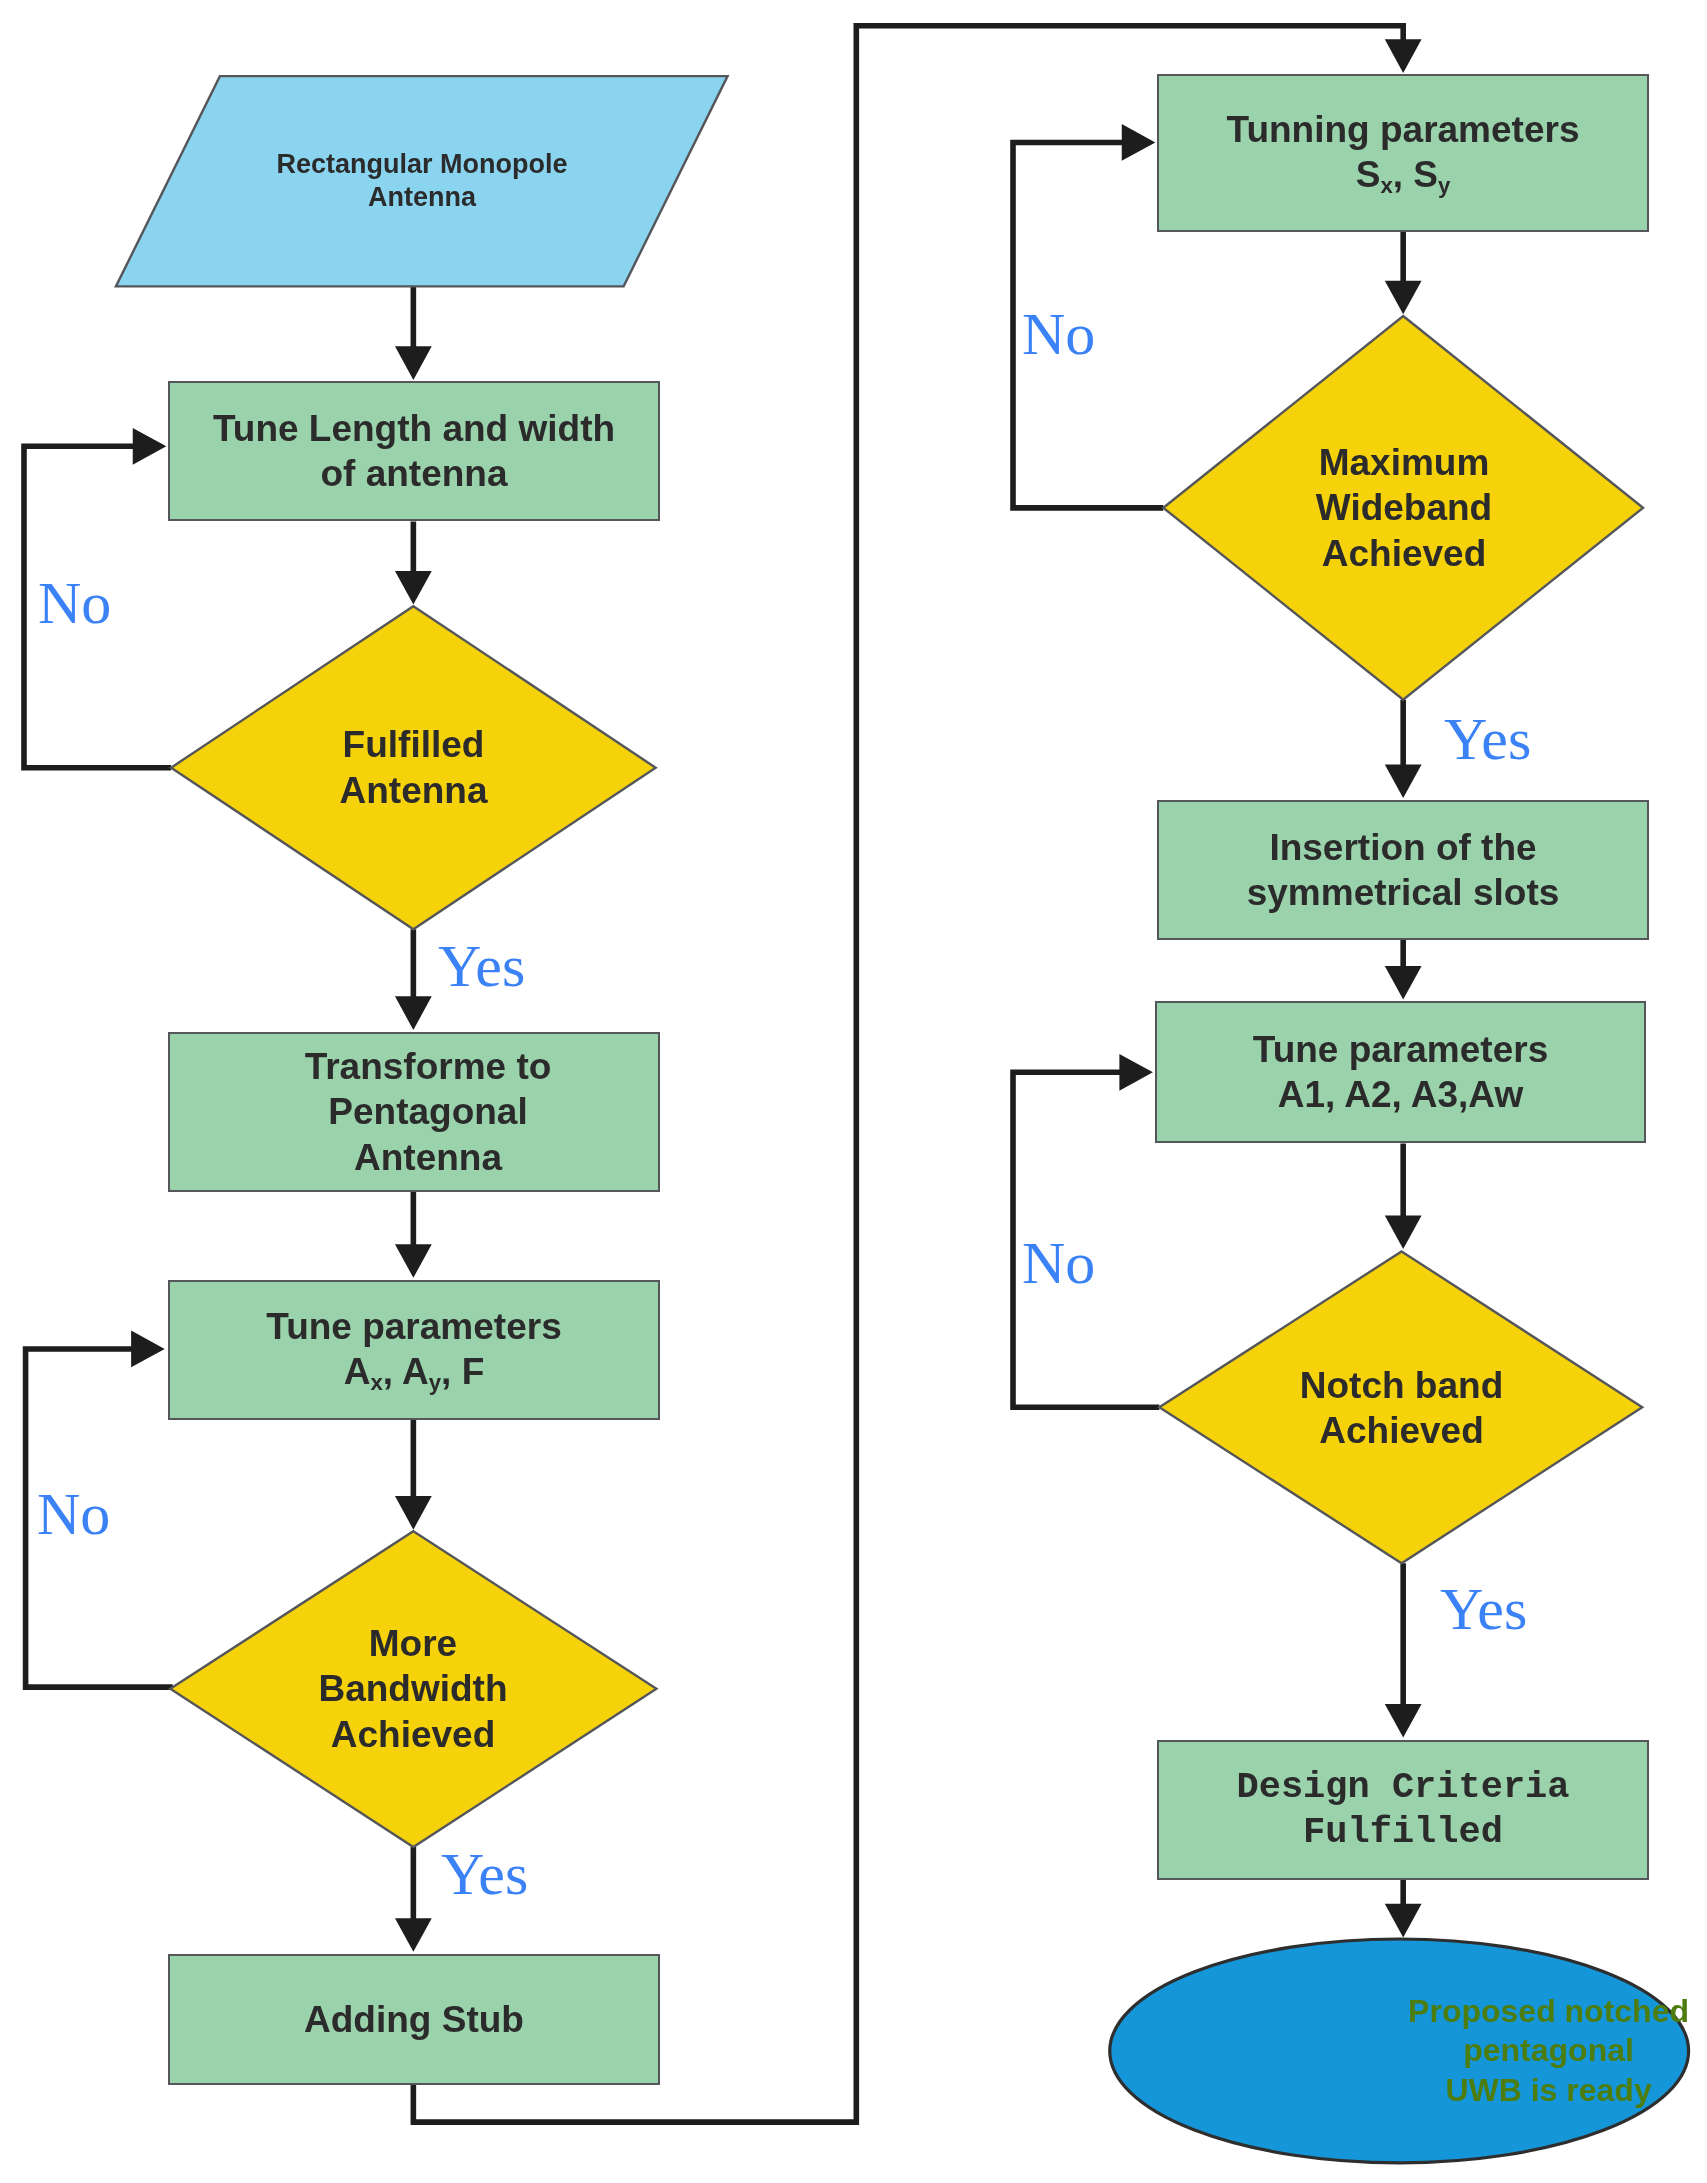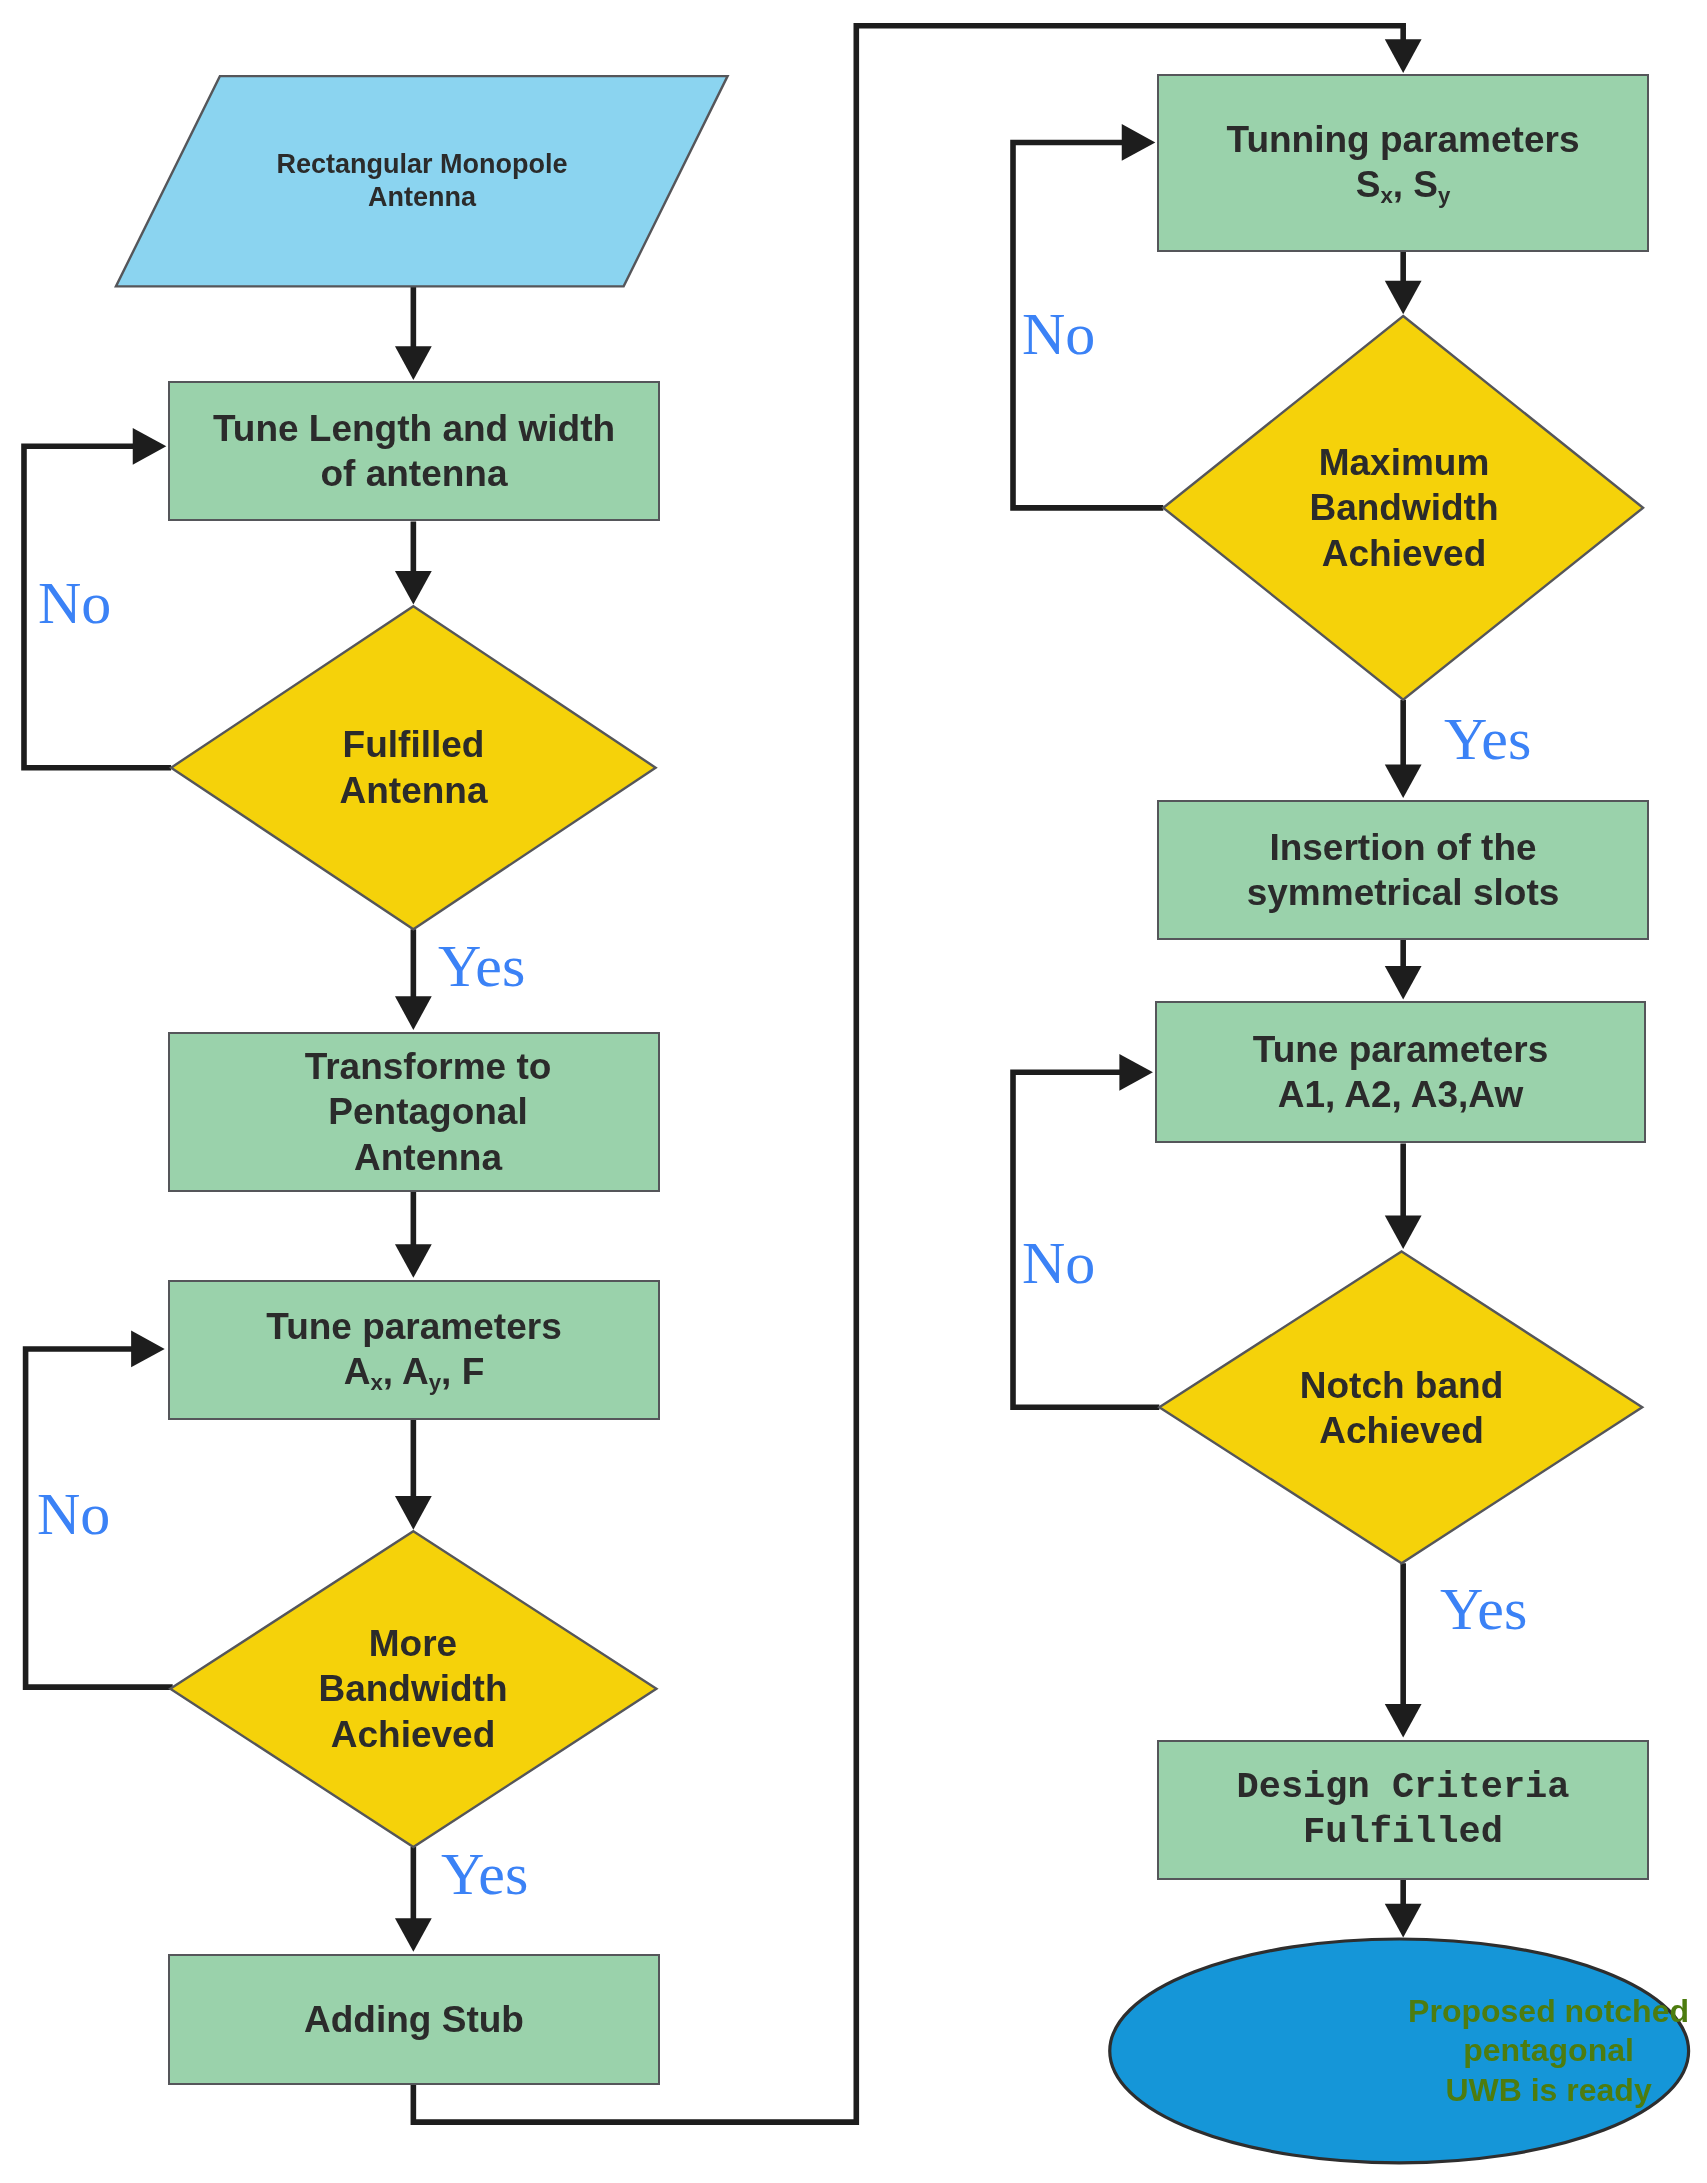--- a/index.html
+++ b/index.html
@@ -78,21 +78,21 @@
   <div class="node proc" style="left:168px;top:1280px;width:492px;height:140px;">
     <span>
       <span>Tune parameters</span>
       <span class="l2"><span>A</span><span class="sub">x</span><span>, A</span><span class="sub">y</span><span>, F</span></span>
     </span>
   </div>
   <div class="node proc" style="left:168px;top:1954px;width:492px;height:131px;">
     <span>Adding Stub</span>
   </div>
 
-  <div class="node proc" style="left:1157px;top:74px;width:492px;height:178px;">
+  <div class="node proc" style="left:1157px;top:74px;width:492px;height:158px;">
     <span>
       <span>Tunning parameters</span>
       <span class="l2"><span>S</span><span class="sub">x</span><span>, S</span><span class="sub">y</span></span>
     </span>
   </div>
   <div class="node proc" style="left:1157px;top:800px;width:492px;height:140px;">
     <span class="pre">Insertion of the
 symmetrical slots</span>
   </div>
   <div class="node proc" style="left:1155px;top:1001px;width:491px;height:142px;">
@@ -111,21 +111,21 @@
     <span class="pre">Fulfilled
 Antenna</span>
   </div>
   <div class="node overlay" style="left:170px;top:1531px;width:486px;height:316px;">
     <span class="pre">More
 Bandwidth
 Achieved</span>
   </div>
   <div class="node overlay" style="left:1164px;top:316px;width:480px;height:384px;">
     <span class="pre">Maximum
-Bandwidth
+Wideband
 Achieved</span>
   </div>
   <div class="node overlay" style="left:1160px;top:1252px;width:483px;height:312px;">
     <span class="pre">Notch band
 Achieved</span>
   </div>
   <div class="node overlay endtext" style="left:1110px;top:1939px;width:579px;height:224px;">
     <span class="pre">Proposed notched
 pentagonal
 UWB is ready</span>

